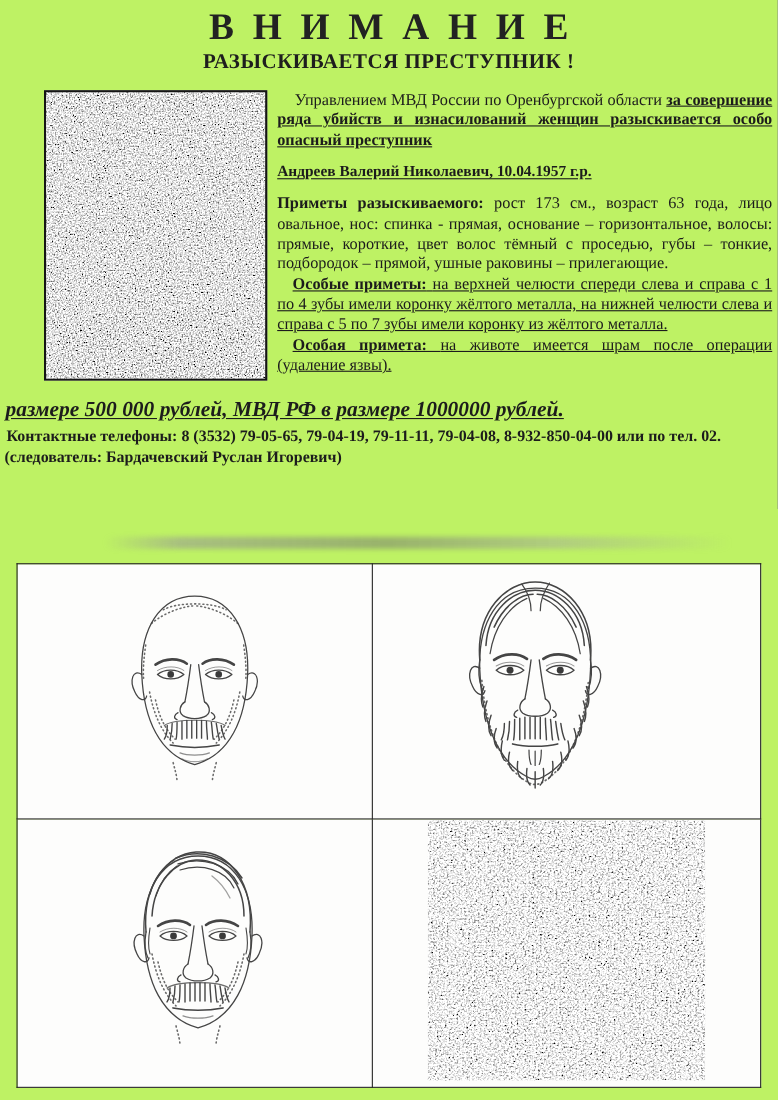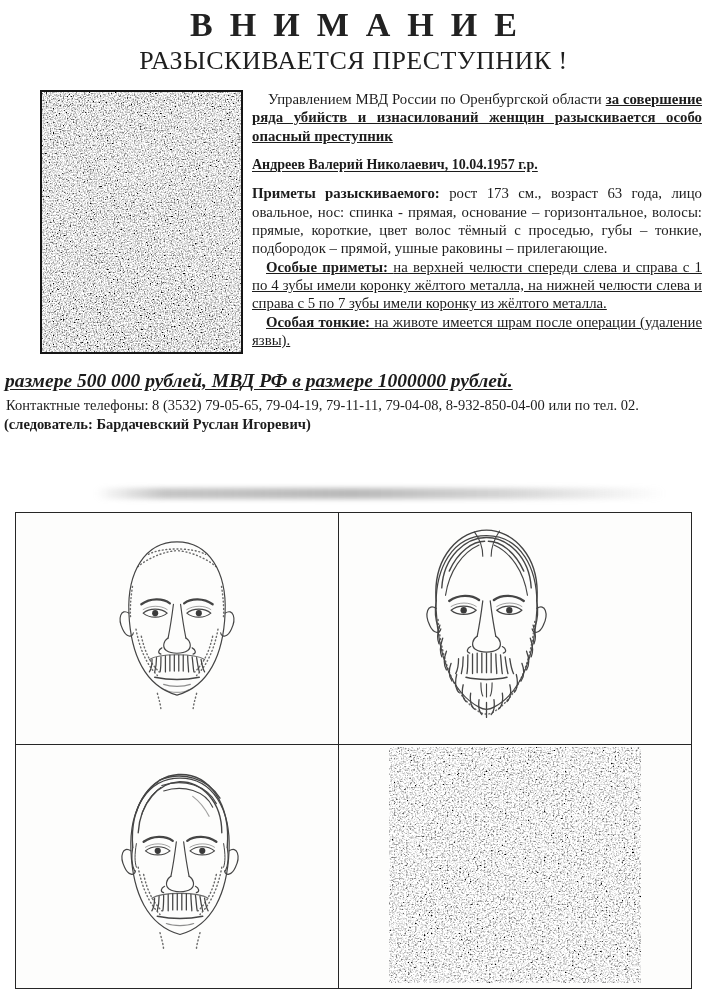--- a/index.html
+++ b/index.html
@@ -1,36 +1,36 @@
 <!DOCTYPE html>
 <html><head>
 <meta charset="utf-8">
 <style>
   html,body{margin:0;padding:0;background:#888;}
   .page{
     position:relative;
     width:707px;height:1000px;
     margin:0 auto;
-    background:#ffffff;
+    background:#bef264;
     font-family:"Liberation Serif","DejaVu Serif",serif;
     color:#1c1c1c;
     overflow:hidden;
   }
   .title1{
     margin-top:6px;
     text-align:center;
     font-size:34px;font-weight:bold;
     letter-spacing:0.5em;
     text-indent:0.5em;
     color:#222;
   }
   .title2{
     margin-top:2px;
     text-align:center;
-    font-size:26px;font-weight:normal;
+    font-size:19px;font-weight:bold;
     letter-spacing:0.5px;
     color:#1e1e1e;
   }
   .top-section{
     display:flex;
     margin:14px 5px 0 40px;
   }
   .photo-frame{
     flex:0 0 auto;
     width:199px;height:260px;
@@ -66,21 +66,21 @@
   }
   .reward-line{
     text-decoration:underline;
     text-underline-offset:2px;
     text-align:justify;
     text-align-last:justify;
   }
   .reward-line.last{text-align-last:left;font-style:italic;}
   .contacts{
     margin:5px 4px 0 6px;
-    font-size:14.5px;font-weight:normal;
+    font-size:14.5px;font-weight:bold;
     white-space:nowrap;
   }
   .investigator{
     margin:2px 4px 0 4px;
     font-size:14.5px;font-weight:bold;
   }
   .smudge{
     position:absolute;left:95px;top:488px;width:570px;height:11px;
     background:linear-gradient(90deg,rgba(140,140,140,0) 0%,rgba(150,150,150,.55) 12%,rgba(115,115,115,.5) 45%,rgba(160,160,160,.45) 72%,rgba(140,140,140,0) 100%);
     filter:blur(2.5px);border-radius:6px;
@@ -173,21 +173,21 @@
           <path d="M130,199 L118,213" stroke="#cfcfcf" stroke-width="3" opacity=".6"></path>
         </g>
       </svg>
     </div>
 
     <div class="info">
       <p class="intro"><span>Управлением МВД России по Оренбургской области</span> <span class="bu">за совершение ряда убийств и изнасилований женщин разыскивается особо опасный преступник</span></p>
       <p class="name">Андреев Валерий Николаевич, 10.04.1957 г.р.</p>
       <p><b>Приметы разыскиваемого:</b> <span>рост 173 см., возраст 63 года, лицо овальное, нос: спинка - прямая, основание – горизонтальное, волосы: прямые, короткие, цвет волос тёмный с проседью, губы – тонкие, подбородок – прямой, ушные раковины – прилегающие.</span></p>
       <p class="ind"><b>Особые приметы:</b> <span>на верхней челюсти спереди слева и справа с 1 по 4 зубы имели коронку жёлтого металла, на нижней челюсти слева и справа с 5 по 7 зубы имели коронку из жёлтого металла.</span></p>
-      <p class="ind"><b>Особая тонкие:</b> <span>на животе имеется шрам после операции (удаление язвы).</span></p>
+      <p class="ind"><b>Особая примета:</b> <span>на животе имеется шрам после операции (удаление язвы).</span></p>
     </div>
   </div>
 
   <div class="reward">
     <div class="reward-line last">размере 500 000 рублей, МВД РФ в размере 1000000 рублей.</div>
   </div>
 
   <p class="contacts"><span>Контактные телефоны:</span> <span>8 (3532) 79-05-65, 79-04-19, 79-11-11, 79-04-08, 8-932-850-04-00 или по тел. 02.</span></p>
   <p class="investigator">(следователь: Бардачевский Руслан Игоревич)</p>
 

